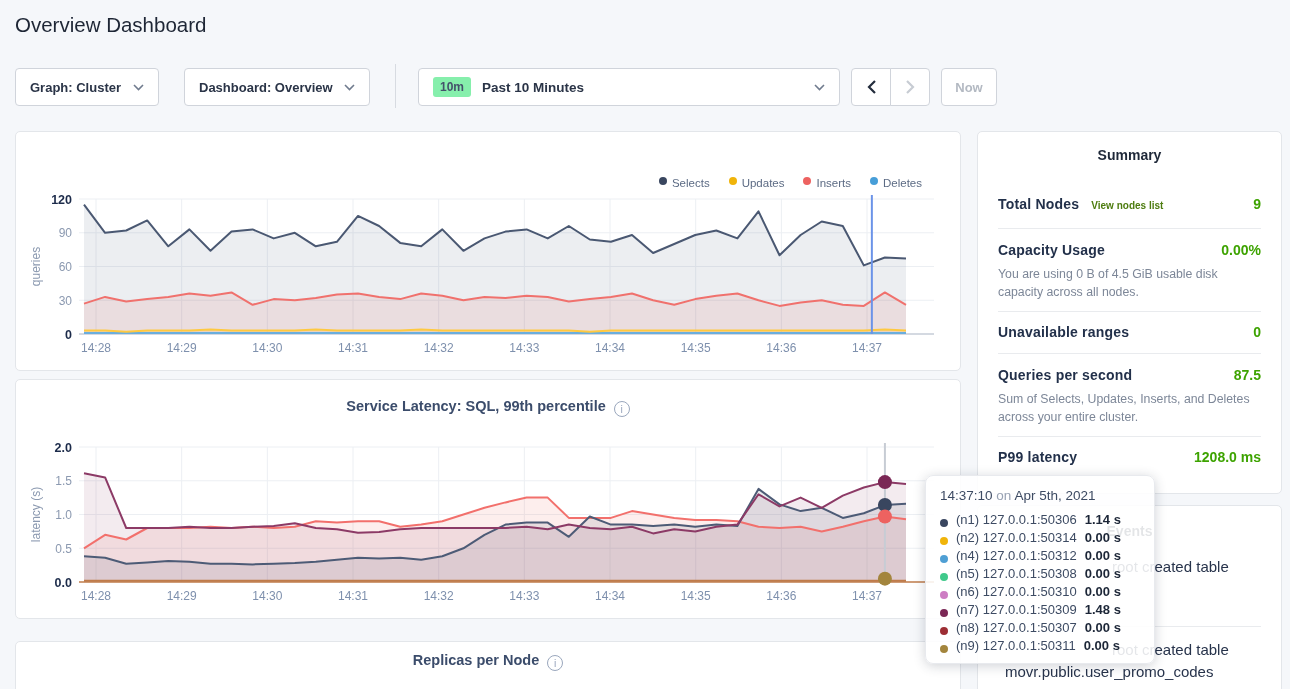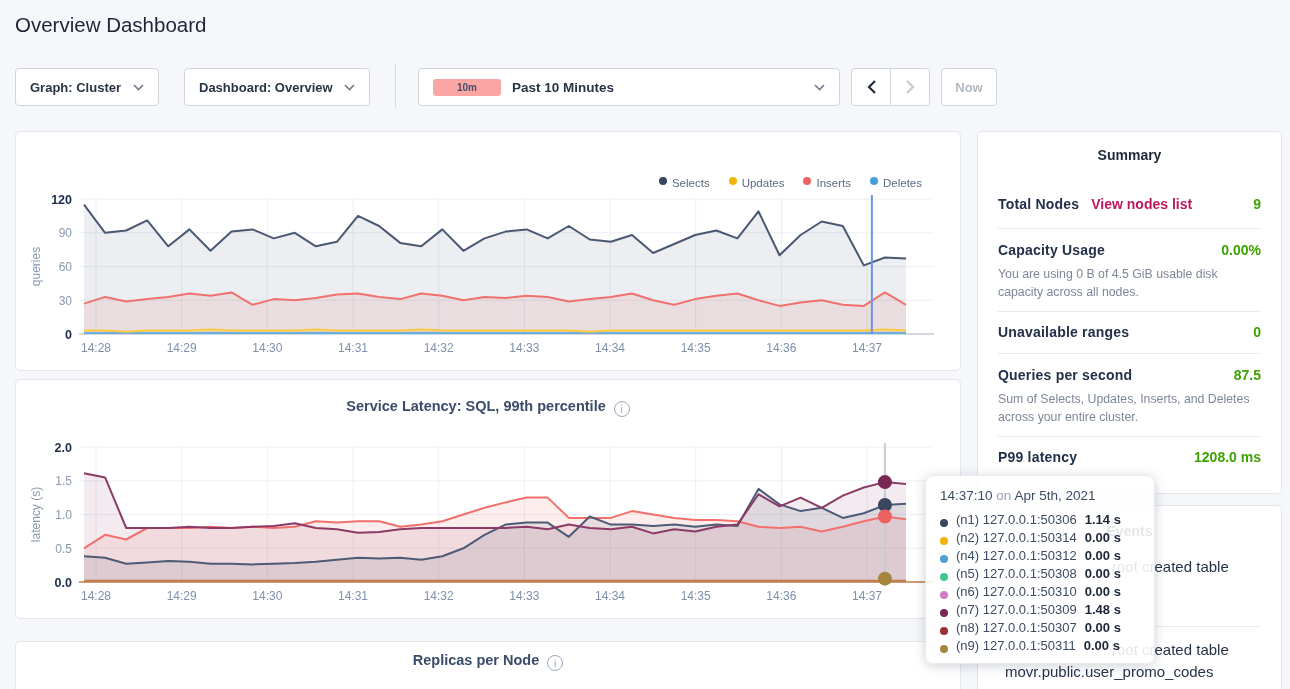--- a/index.html
+++ b/index.html
@@ -12,21 +12,21 @@
 
   
   .tbtn { position:absolute; top:68px; height:38px; background:#fff;
           border:1px solid #d0d4db; border-radius:4px; display:flex; align-items:center;
           font-family:inherit; font-size:13px; font-weight:700; color:#2a3447; cursor:pointer; }
   .dd { justify-content:space-between; padding:0 14px; }
   #btn-graph { left:15px; width:144px;padding-left:14px; }
   #btn-dashboard { left:184px; width:186px; }
   .vdiv { position:absolute; left:395px; top:64px; height:44px; width:1px; background:#d7dbe1; }
   #time-picker { left:418px; width:422px; padding:0 14px; gap:11px; }
-  .time-badge { background:#fca5a5; border-radius:3px; padding:3px 24px; font-size:10px;
+  .time-badge { background:#86efac; border-radius:3px; padding:3px 7px; font-size:12px;
                 font-weight:700; color:#44516b; }
   .time-label { font-size:13.5px; }
   .chev { margin-left:auto; }
   .arrowgrp { position:absolute; left:851px; top:68px; width:80px; height:38px; display:flex; }
   .abtn { width:40px; height:38px; background:#fff; border:1px solid #d0d4db;
           display:flex; align-items:center; justify-content:center; cursor:pointer; }
   #btn-prev { border-radius:4px 0 0 4px; }
   #btn-next { border-radius:0 4px 4px 0; margin-left:-1px; }
   #btn-now { left:941px; width:56px; justify-content:center; color:#b3b9c2; cursor:default; }
 
@@ -49,21 +49,21 @@
   .legend-item { display:flex; gap:5px; font-size:11.5px; color:#5c6b84; }
   .legend-dot { width:8px; height:8px; border-radius:50%; }
 
   .chart-svg { position:absolute; left:0; top:0; }
 
   
   .s-title { position:absolute; top:15px; left:0; right:0; text-align:center;
              font-size:14px; font-weight:700; color:#1e2838; }
   .s-row { position:absolute; left:20px; right:20px; display:flex; align-items:baseline; }
   .s-label { font-size:14px; font-weight:700; color:#22304a; letter-spacing:.2px; }
-  .s-link { margin-left:12px; font-size:14px; font-weight:700; color:#be185d;
+  .s-link { margin-left:12px; font-size:10px; font-weight:700; color:#4d7c0f;
             text-decoration:none; cursor:pointer; }
   .s-val { margin-left:auto; font-size:14px; font-weight:700; color:#3da300; }
   .s-desc { position:absolute; left:20px; width:262px; font-size:12.3px; color:#7d8798;
             line-height:1.5; }
   .s-div { position:absolute; left:20px; right:20px; border-top:1px solid #e9ebee; }
 
   
   .ev-heading { position:absolute; left:0; right:0; top:17px; text-align:center;
                 font-size:14px; font-weight:700; color:#1e2838; }
   .ev-line { position:absolute; font-size:15px; color:#27334b; white-space:nowrap; }

